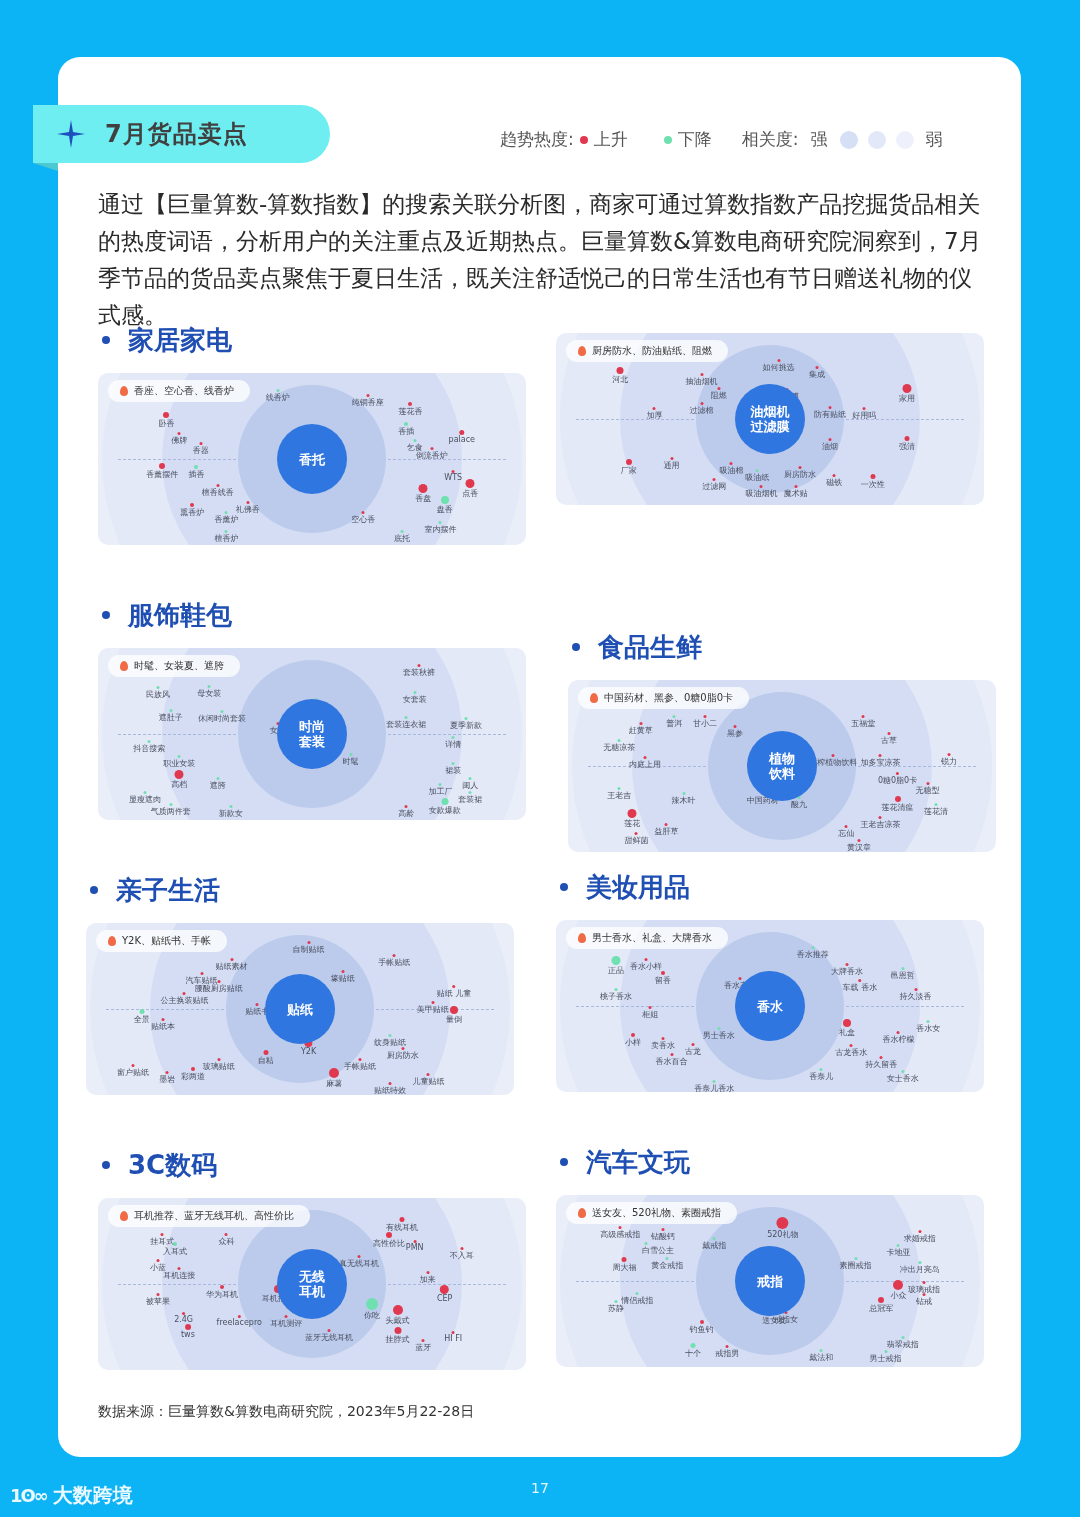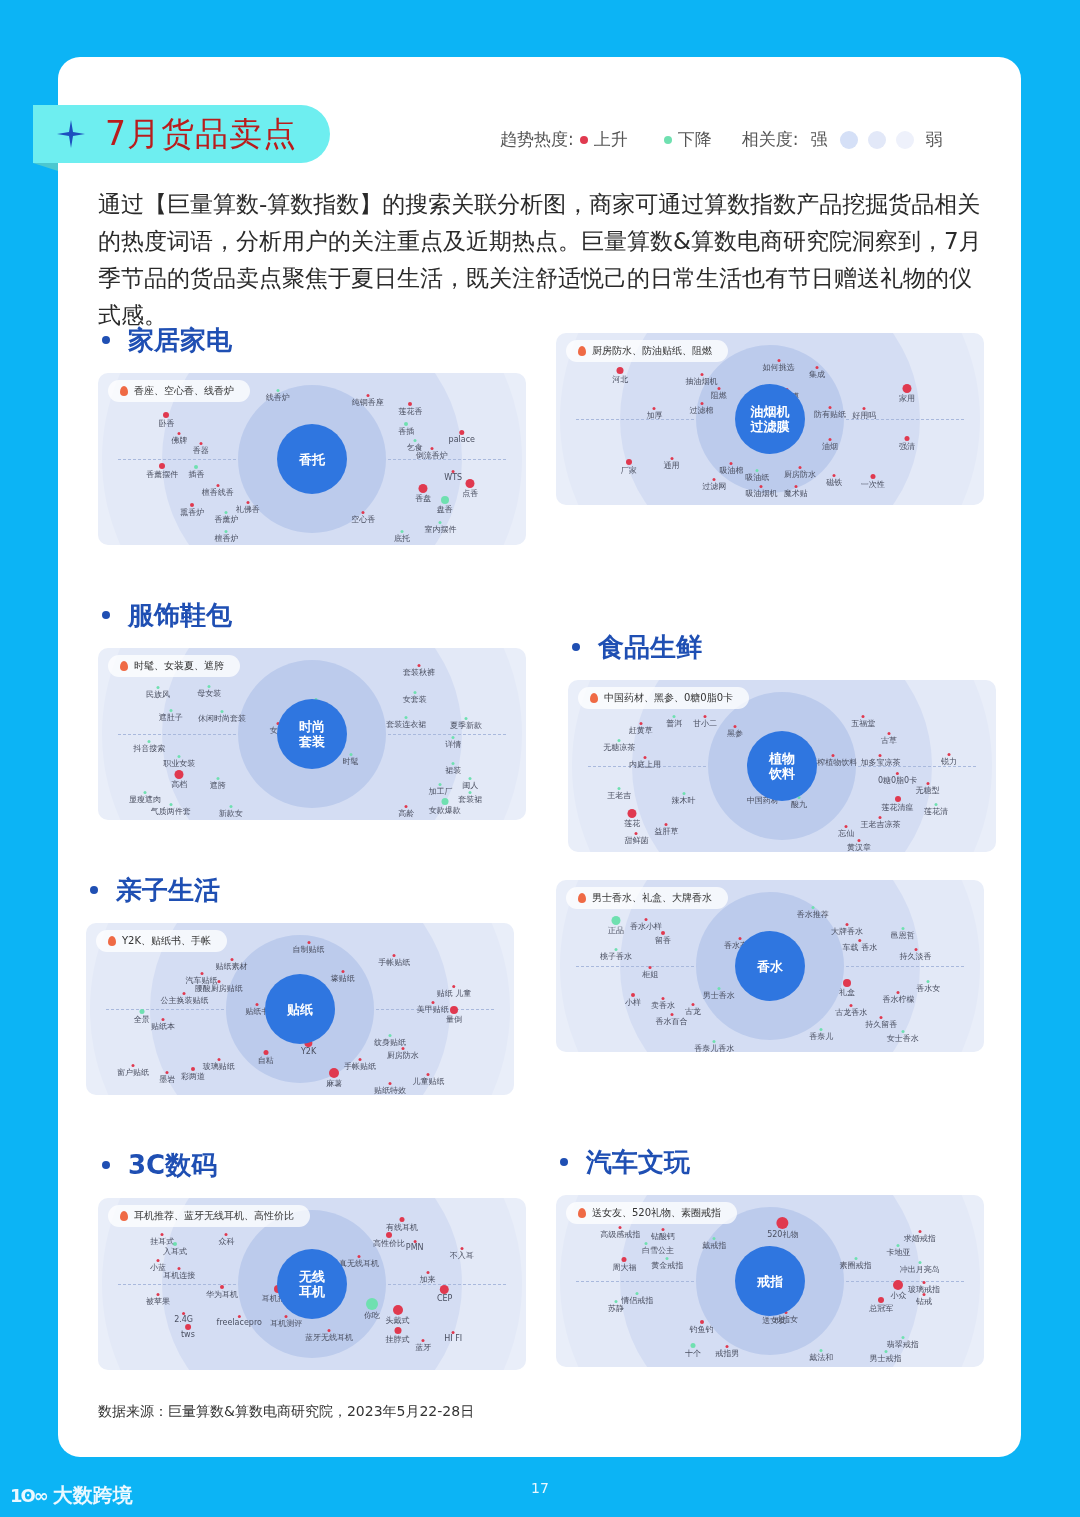--- a/index.html
+++ b/index.html
@@ -18,21 +18,21 @@
     position: absolute; left: 33px; top: 105px; width: 297px; height: 58px;
     background: #6eeef0; border-radius: 0 30px 30px 0;
     display: flex; align-items: center; padding-left: 22px;
   }
   .ribbon-fold {
     position: absolute; left: 33px; top: 163px; width: 25px; height: 8px;
     background: #4cc8d0;
     clip-path: polygon(0 0, 100% 0, 100% 100%);
   }
   .ribbon svg { width: 32px; height: 32px; margin-right: 18px; }
-  .ribbon-title { font-size: 33px; font-weight: normal; color: #b91c1c; letter-spacing: 1px; }
+  .ribbon-title { font-size: 24px; font-weight: bold; color: #404040; letter-spacing: 1px; }
   .legend {
     position: absolute; top: 128px; left: 500px; display: flex; align-items: center;
     font-size: 17px; color: #555;
   }
   .legend .dot { width: 8px; height: 8px; border-radius: 50%; display: inline-block; margin: 0 6px 0 6px; }
   .legend .gap { width: 30px; }
   .legend .rdot { width: 18px; height: 18px; border-radius: 50%; display: inline-block; margin: 0 5px; }
   .intro {
     position: absolute; left: 98px; top: 186px; width: 885px;
     font-size: 23px; line-height: 37px; color: #2a2a2a;
@@ -673,20 +673,24 @@
       <span>贴纸特效</span>
     </div>
       <div class="core">贴纸</div>
       <div class="hotpill">
         <span class="flame"></span>
         <span>Y2K、贴纸书、手帐</span>
       </div>
     </div>
     </div>
     <div class="section" style="left: 556px; top: 867px;">
+    <div class="sec-title">
+      <span class="bullet"></span>
+      <span>美妆用品</span>
+    </div>
     <div class="map">
       <div class="ring r3"></div>
       <div class="ring r2"></div>
       <div class="axis"></div>
       <div class="ring r1"></div>
       <div class="kw" style="left:60%;top:17%;">
       <span class="pt" style="width:3px;height:3px;background:#6fe0b0;"></span>
       <span>香水推荐</span>
     </div>
         <div class="kw" style="left:14%;top:26%;">

